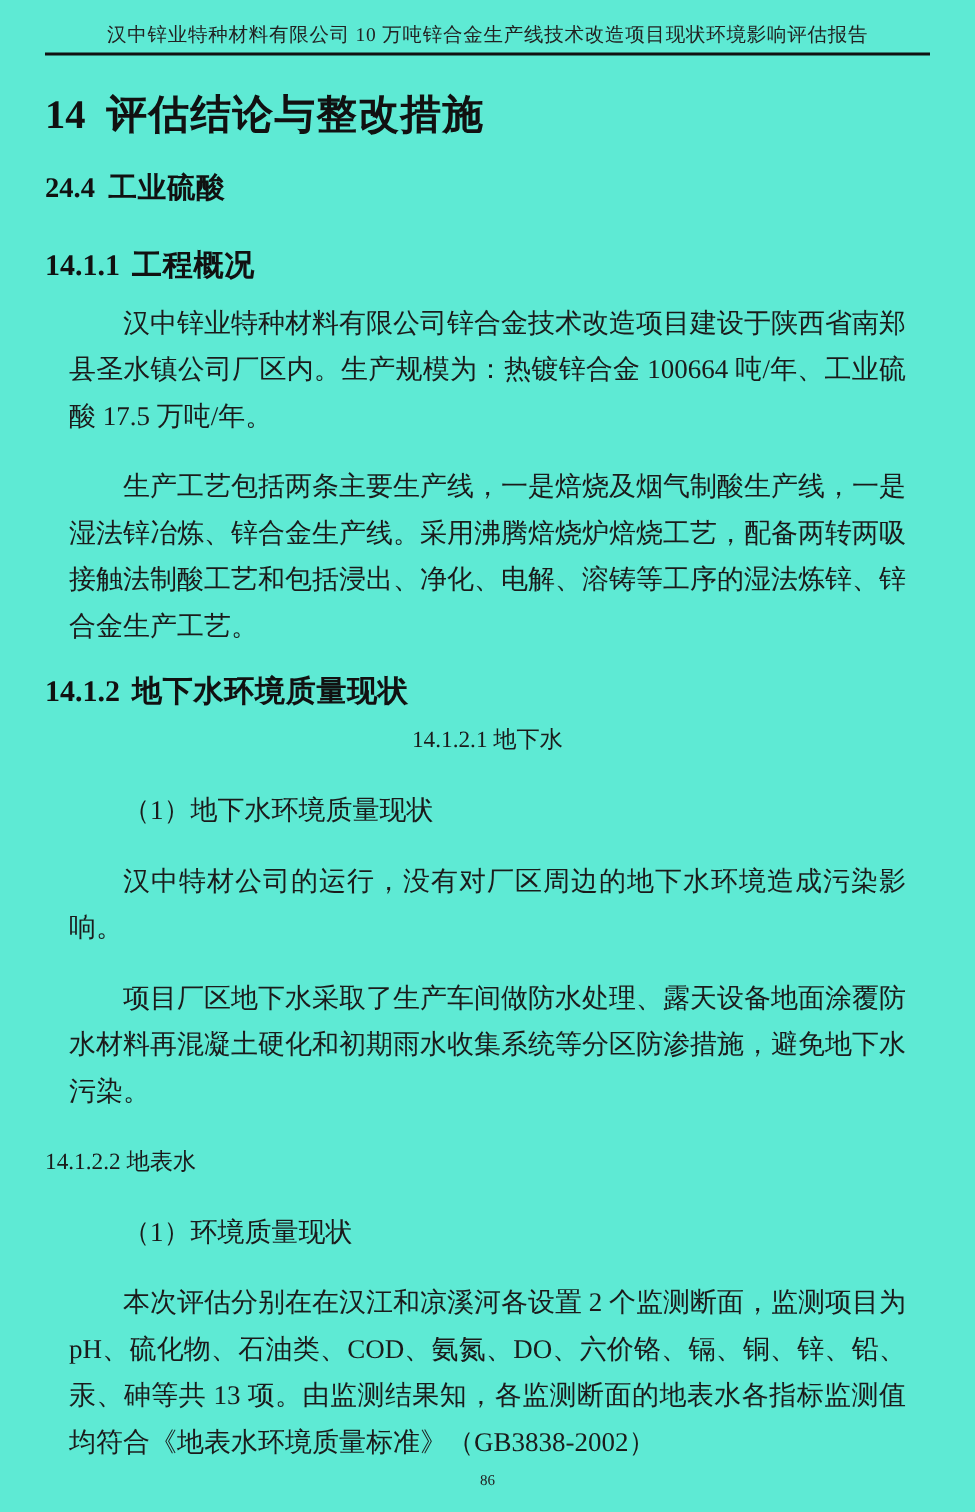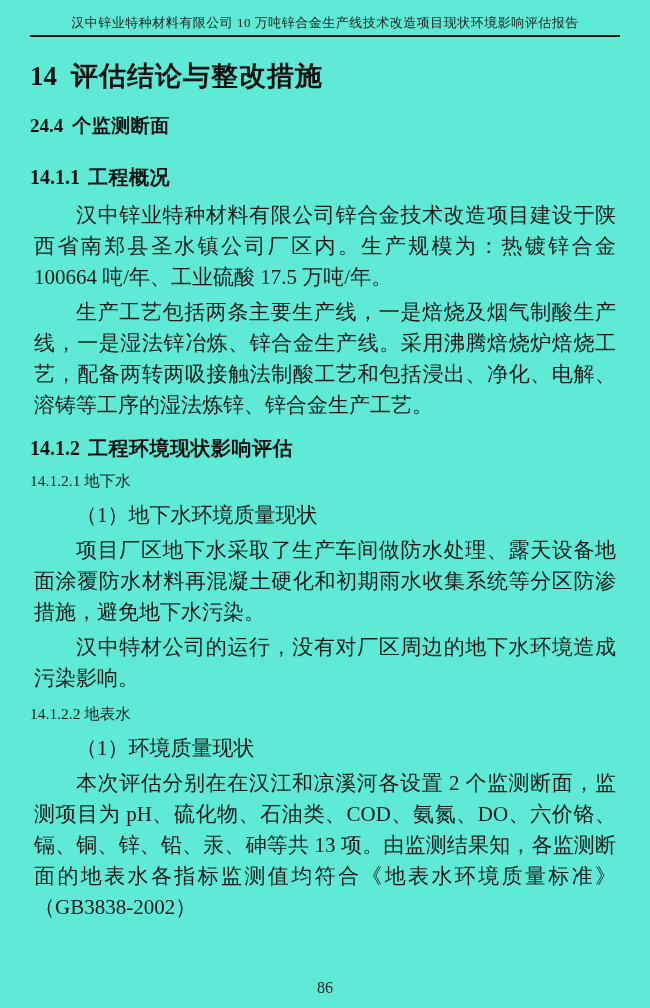--- a/index.html
+++ b/index.html
@@ -62,85 +62,86 @@
   }
   h3.subsection .ttl {
     margin-left: 8px;
     font-family: "Liberation Sans", "DejaVu Sans", sans-serif;
     letter-spacing: 0.5px;
   }
   h3.subsection.second {
     margin-top: 15px;
   }
   p.body {
-    margin: 4px;
-    font-size: 21px;
+    margin: 16px;
+    font-size: 18px;
     line-height: 31px;
     text-align: justify;
     text-indent: 2em;
     color: #1b1b1b;
     font-family: Liberation Serif, serif;
   }
   p.body.first-after-heading {
     margin-top: 11px;
   }
   p.sub-num {
     margin: 0;
     font-size: 15.5px;
     line-height: 31px;
     text-indent: 0;
     color: #1b1b1b;
   }
   p.sub-num.after-heading {
     margin-top: 5px;
+    text-align: center;
   }
   .page-number {
     position: absolute;
     top: 980px;
     left: 0;
     right: 0;
     text-align: center;
-    font-size: 16px;
+    font-size: 10px;
     line-height: 16px;
     color: #222;
   }
 </style>
 </head>
 <body>
 
 <div class="page">
 
   <div class="running-header">
     <span>汉中锌业特种材料有限公司 10 万吨锌合金生产线技术改造项目现状环境影响评估报告</span>
   </div>
   <div class="header-rule"></div>
 
   <h1 class="chapter">
     <span class="num">14</span><span class="ttl">评估结论与整改措施</span>
   </h1>
 
   <h2 class="section">
-    <span class="num">24.4</span><span class="ttl">个监测断面</span>
+    <span class="num">24.4</span><span class="ttl">工业硫酸</span>
   </h2>
 
   <h3 class="subsection">
     <span class="num">14.1.1</span><span class="ttl">工程概况</span>
   </h3>
 
   <p class="body first-after-heading">汉中锌业特种材料有限公司锌合金技术改造项目建设于陕西省南郑县圣水镇公司厂区内。生产规模为：热镀锌合金 100664 吨/年、工业硫酸 17.5 万吨/年。</p>
   <p class="body">生产工艺包括两条主要生产线，一是焙烧及烟气制酸生产线，一是湿法锌冶炼、锌合金生产线。采用沸腾焙烧炉焙烧工艺，配备两转两吸接触法制酸工艺和包括浸出、净化、电解、溶铸等工序的湿法炼锌、锌合金生产工艺。</p>
 
   <h3 class="subsection second">
-    <span class="num">14.1.2</span><span class="ttl">工程环境现状影响评估</span>
+    <span class="num">14.1.2</span><span class="ttl">地下水环境质量现状</span>
   </h3>
 
   <p class="sub-num after-heading">14.1.2.1 地下水</p>
   <p class="body">（1）地下水环境质量现状</p>
+  <p class="body">汉中特材公司的运行，没有对厂区周边的地下水环境造成污染影响。</p>
   <p class="body">项目厂区地下水采取了生产车间做防水处理、露天设备地面涂覆防水材料再混凝土硬化和初期雨水收集系统等分区防渗措施，避免地下水污染。</p>
-  <p class="body">汉中特材公司的运行，没有对厂区周边的地下水环境造成污染影响。</p>
 
   <p class="sub-num">14.1.2.2 地表水</p>
   <p class="body">（1）环境质量现状</p>
   <p class="body">本次评估分别在在汉江和凉溪河各设置 2 个监测断面，监测项目为 pH、硫化物、石油类、COD、氨氮、DO、六价铬、镉、铜、锌、铅、汞、砷等共 13 项。由监测结果知，各监测断面的地表水各指标监测值均符合《地表水环境质量标准》（GB3838-2002）</p>
 
   <div class="page-number">86</div>
 
 </div>
 
 </body></html>

